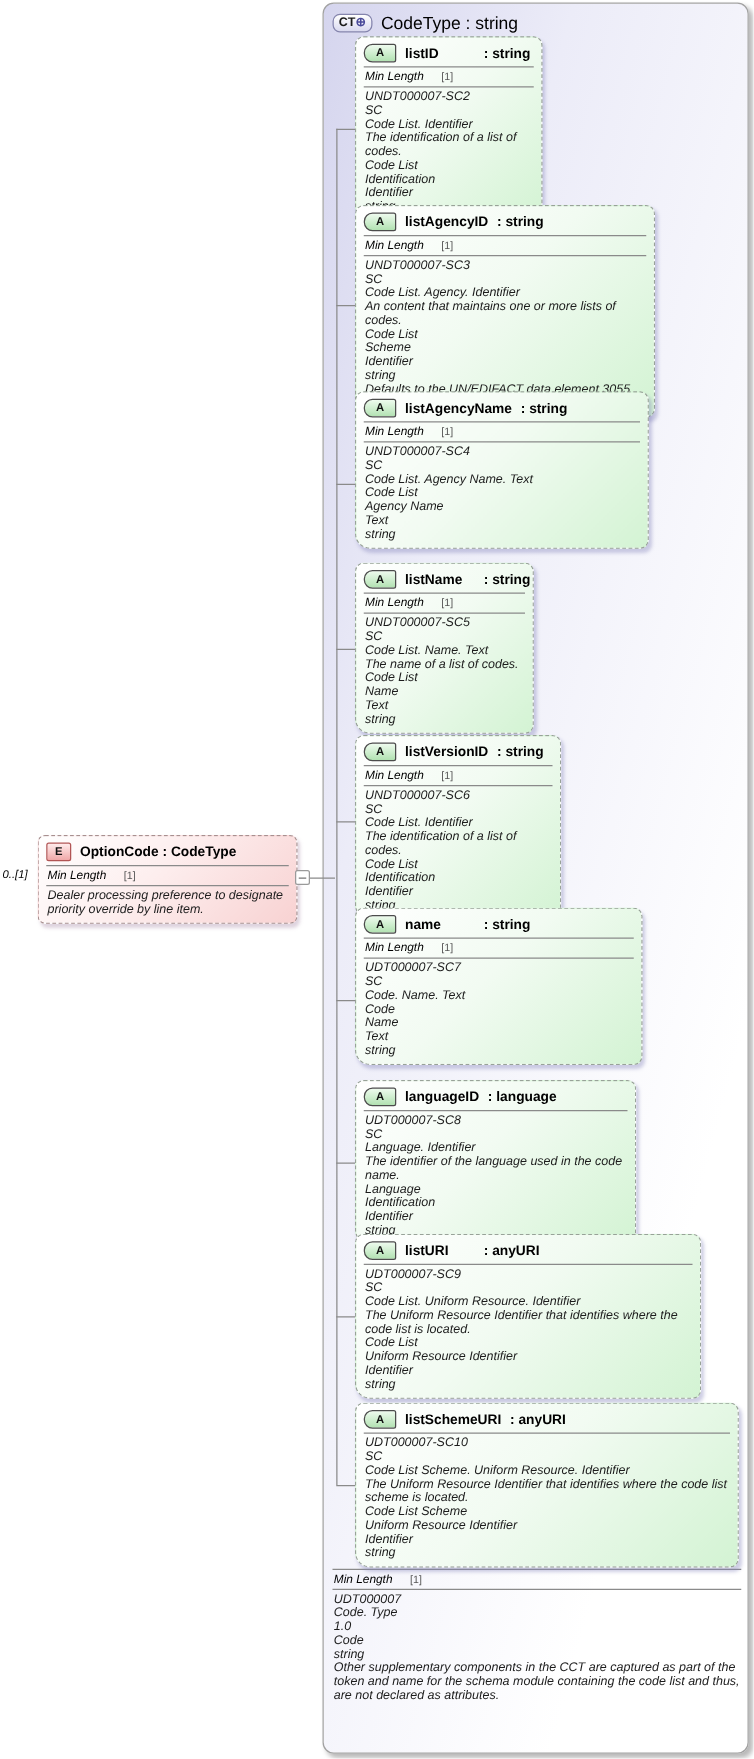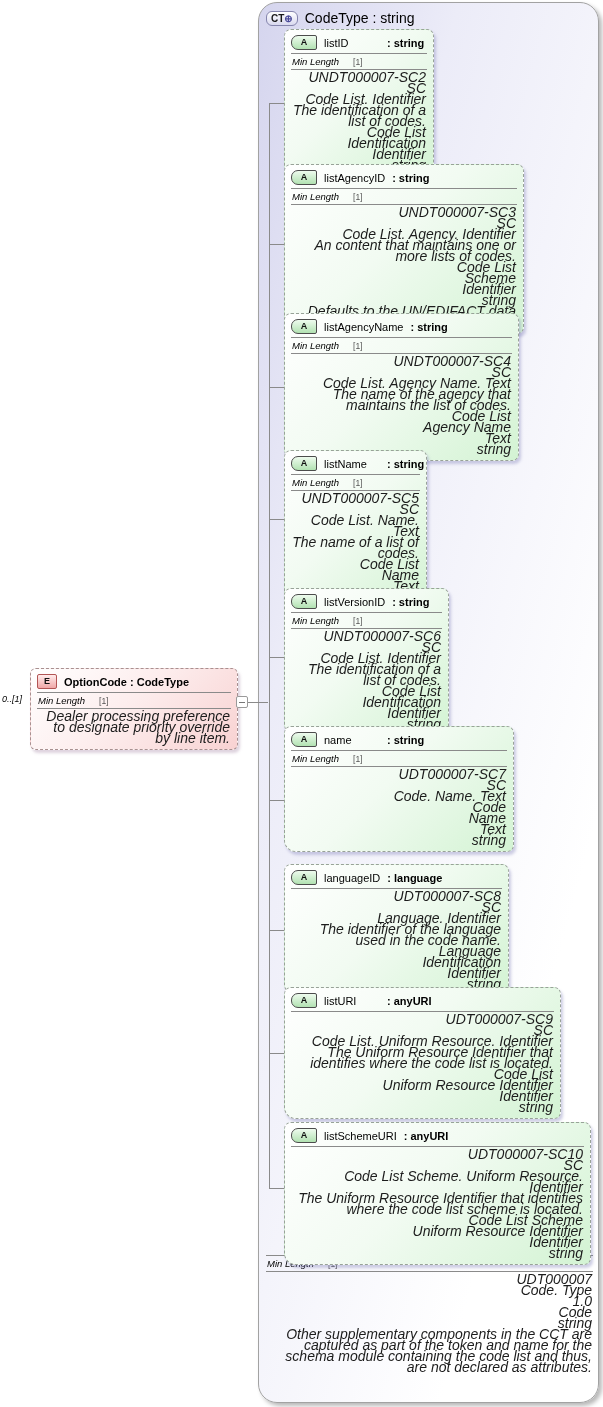--- a/index.html
+++ b/index.html
@@ -4,21 +4,21 @@
 <style>
   html,body { margin:0; padding:0; background:#ffffff; }
   .canvas {
     position:relative; width:603px; height:1407px;
     font-family:"Liberation Sans", sans-serif; overflow:hidden; background:#ffffff;
   }
 
   
   .ct-box {
     position:absolute; left:258px; top:2px; width:341px; height:1401px;
-    border:1px solid #a2a2a2; border-radius:19px;
+    border:1px solid #a2a2a2; border-radius:9px;
     background:linear-gradient(105deg,#d5d5ee 0%,#ececf8 28%,#ffffff 78%);
     box-shadow:3px 3px 4px rgba(0,0,0,0.28);
     box-sizing:border-box;
   }
   .ct-head { display:flex; align-items:center; gap:7px; padding:7px 8px 4px 7px; }
   .ct-icon {
     border:1px solid #8585ad; border-radius:6px;
     background:linear-gradient(180deg,#ffffff,#d9d9ef);
     font-weight:bold; font-size:10px; line-height:13px; padding:0 4px;
     color:#1a1a1a; white-space:nowrap;
@@ -34,26 +34,26 @@
     box-shadow:2px 3px 3px rgba(125,125,185,0.38);
     box-sizing:border-box;
   }
   .attr-head { display:flex; align-items:center; gap:7px; padding:5px 7px 3px 6px; }
   .a-icon {
     flex:0 0 auto; width:24px; height:13px;
     border:1px solid #4c4c4c; border-radius:7px 2px 2px 7px;
     background:linear-gradient(180deg,#eefbee,#b2e2b2);
     font-weight:bold; font-size:9px; line-height:13px; text-align:center; color:#111;
   }
-  .attr-name { font-weight:normal; font-size:11px; min-width:56px; white-space:nowrap; }
+  .attr-name { font-weight:bold; font-size:11px; min-width:56px; white-space:nowrap; }
   .attr-type { font-weight:bold; font-size:11px; white-space:nowrap;text-align:center; }
   .rule { height:1px; background:#8a8a8a; margin:0 6px; }
   .facet-row { padding:2px 7px 2px 7px; font-style:italic; font-size:9.5px; color:#000; }
   .facet-val { font-style:normal; font-size:8.5px; color:#555; margin-left:14px; }
-  .ann { padding:2px 7px 5px 7px; font-style:italic; font-size:14px; line-height:11px; color:#1c1c1c;text-align:right; }
+  .ann { padding:2px 7px 5px 7px; font-style:italic; font-size:10px; line-height:11px; color:#1c1c1c; }
   .ann div { min-height:11px; }
 
   
   .ct-bottom { position:absolute; left:7px; right:5px; top:1252px; }
   .ct-bottom .facet-row { padding:2px 1px; }
   .ct-bottom .rule { margin:0; }
   .ct-bottom .ann { padding:2px 1px; }
 
   
   .el-box {
@@ -166,21 +166,20 @@
     </div>
     <div class="rule"></div>
     <div class="facet-row">
       <span>Min Length</span><span class="facet-val">[1]</span>
     </div>
     <div class="rule facet-bottom"></div>
     <div class="ann">
           <div>UNDT000007-SC4</div>
           <div>SC</div>
           <div>Code List. Agency Name. Text</div>
-          <div>The name of the agency that maintains the list of codes.</div>
           <div>Code List</div>
           <div>Agency Name</div>
           <div>Text</div>
           <div>string</div>
         </div>
   </div>
       <div class="attr-box" style="left: 25px; top: 447px; width: 143px;">
     <div class="attr-head">
       <span class="a-icon">A</span>
       <span class="attr-name">listName</span>

